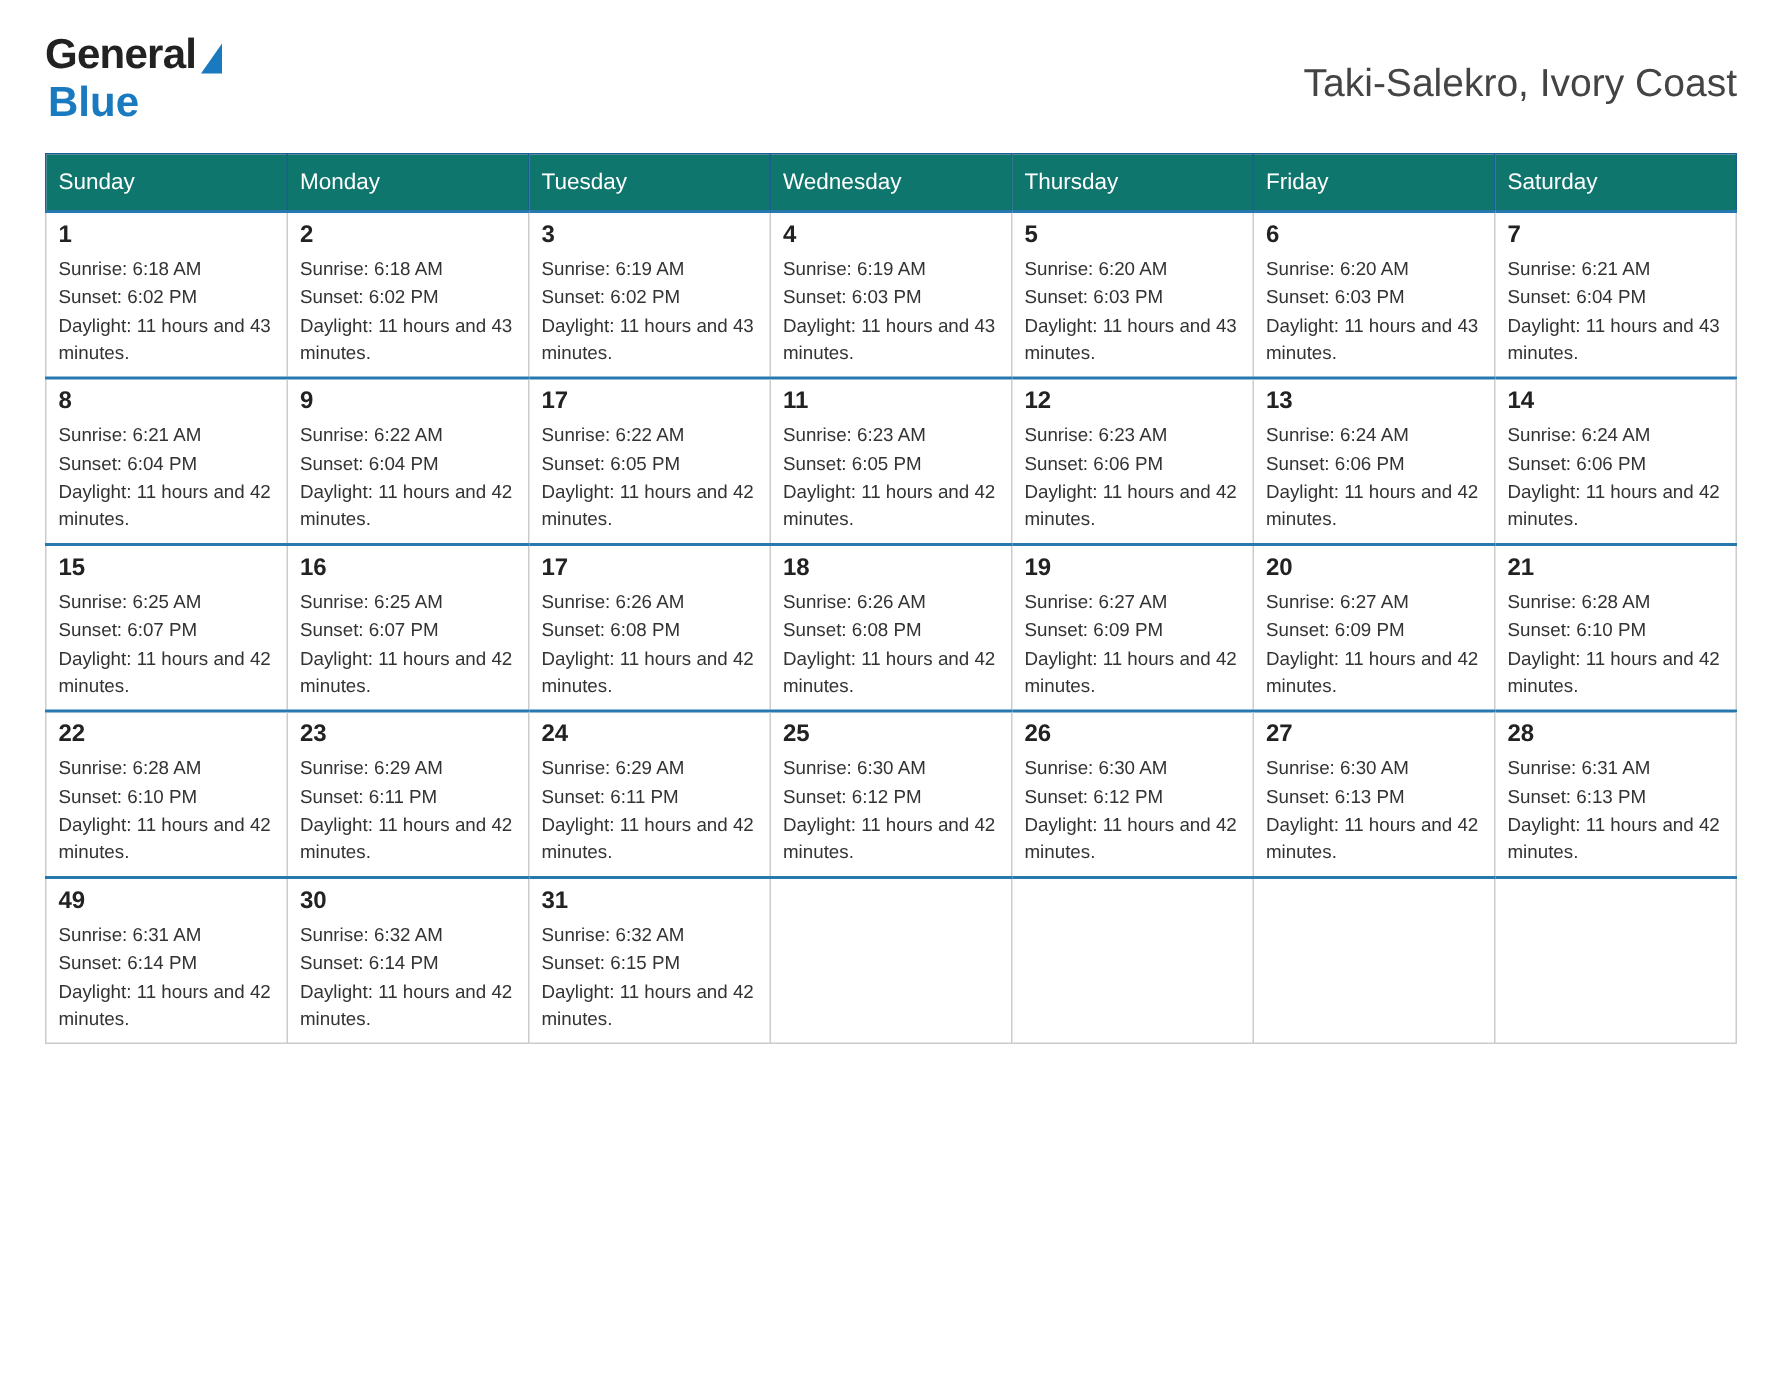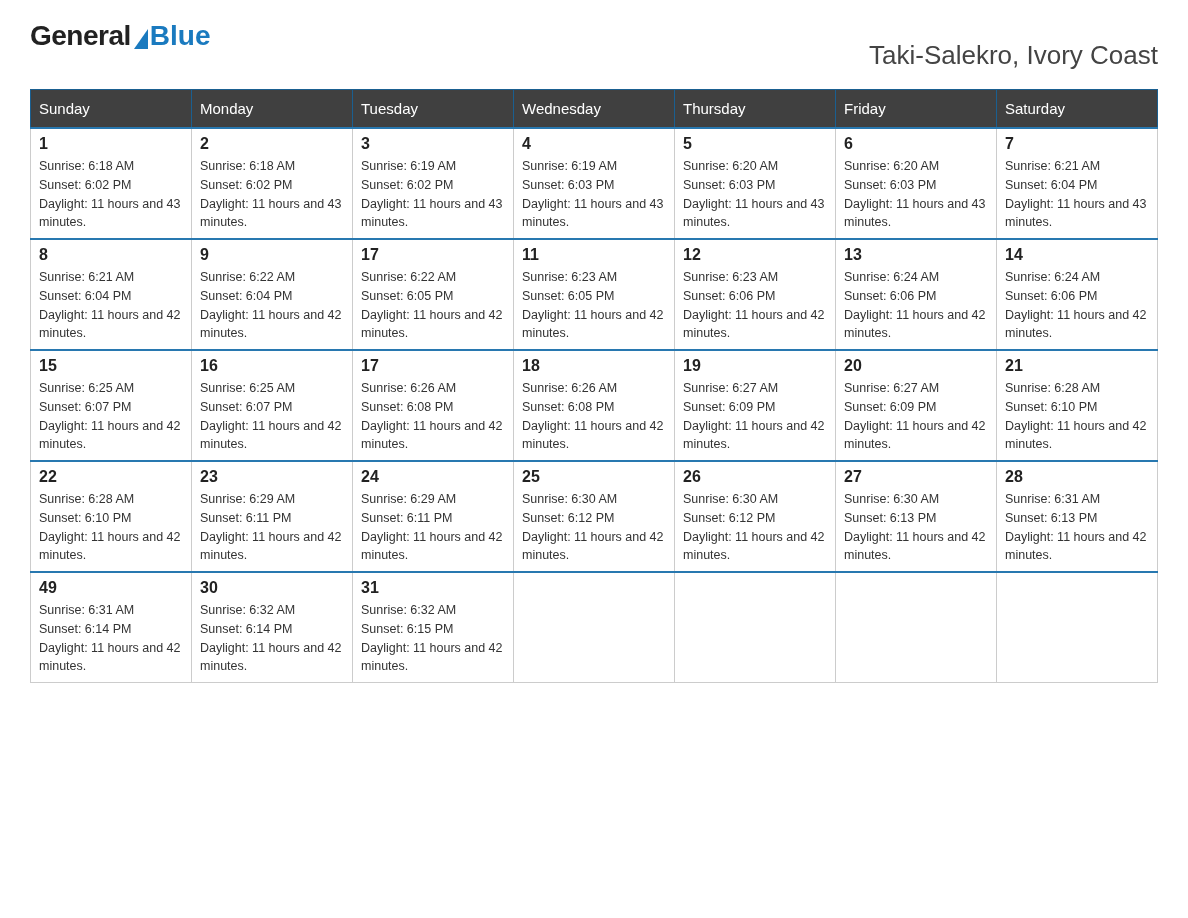--- a/index.html
+++ b/index.html
@@ -11,21 +11,21 @@
       padding: 20px 30px;
     }
     .header-area {
       display: flex;
       justify-content: space-between;
       align-items: flex-start;
       margin-bottom: 18px;
     }
     .logo {
       display: flex;
-      flex-direction: row;
+      flex-direction: column;
       align-items: flex-start;
     }
     .logo-top {
       display: flex;
       align-items: center;
     }
     .logo-general {
       font-size: 28px;
       font-weight: bold;
       color: #222;
@@ -59,21 +59,21 @@
       font-weight: normal;
       color: #444;
       margin-top: 20px;
     }
     .calendar {
       width: 100%;
       border-collapse: collapse;
       border: 1px solid #ccc;
     }
     .calendar th {
-      background-color: #404040;
+      background-color: #0f766e;
       color: #fff;
       padding: 10px 8px;
       font-size: 15px;
       font-weight: normal;
       text-align: left;
       border: 1px solid #1a5f90;
     }
     .calendar td {
       vertical-align: top;
       padding: 6px 8px;

